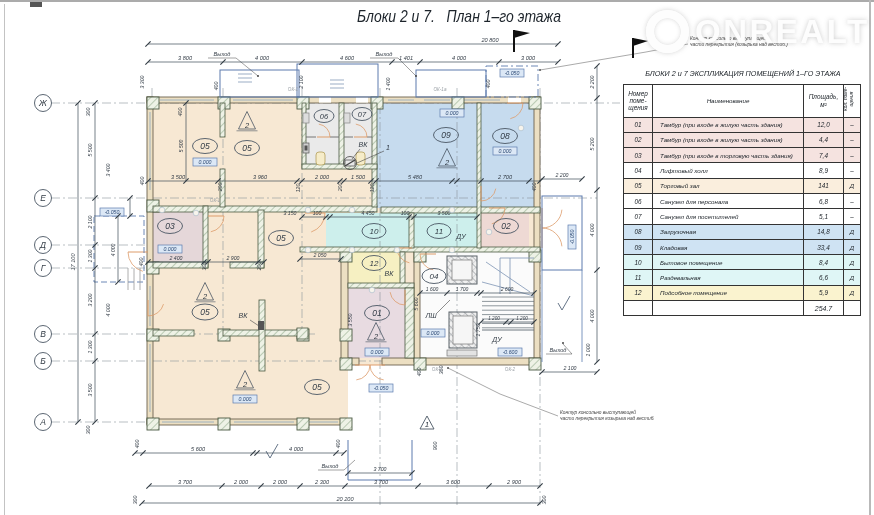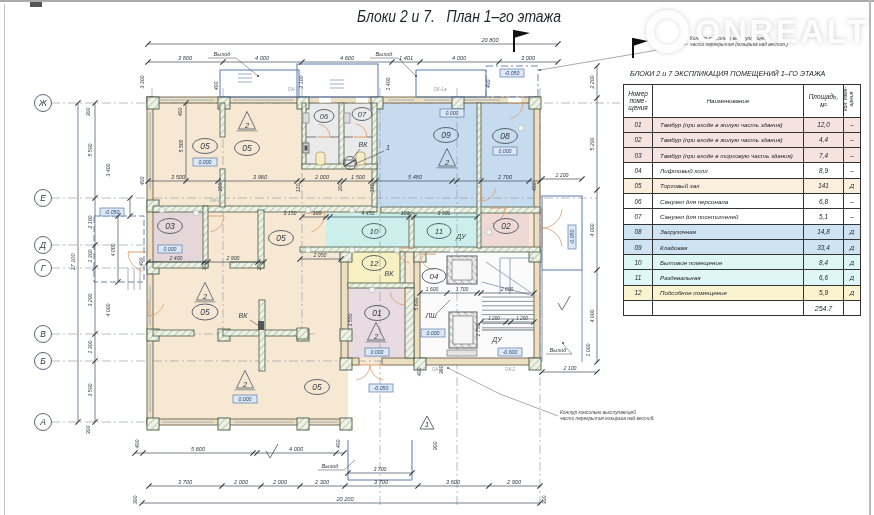--- a/index.html
+++ b/index.html
@@ -7,21 +7,21 @@
   body { width:874px; height:515px; background:#ffffff; font-family:"Liberation Sans",sans-serif; overflow:hidden; }
   .page { position:relative; width:874px; height:456px; }
   .svgwrap { position:absolute; left:0; top:0; }
   .title { position:absolute; left:357px; top:7px; font-size:16.5px; font-style:italic; color:#1d242b; transform:scaleX(0.845); transform-origin:left top; white-space:nowrap; }
   .wm { position:absolute; left:640px; top:0px; width:226px; height:60px; color:#fdfdfd;
         font-weight:bold; font-size:33px; letter-spacing:2.5px;
         text-shadow:0 0 5px rgba(130,130,130,0.42); }
   .wm .ring { position:absolute; left:6px; top:10px; width:27px; height:27px; border:8.5px solid #fdfdfd;
         border-radius:50%; box-shadow:0 0 5px rgba(130,130,130,0.36), inset 0 0 4px rgba(130,130,130,0.30); }
   .wm .txt { position:absolute; left:55px; top:13px; }
-  .tbl-title { position:absolute; left:630px; top:69px; width:226px; text-align:left;
+  .tbl-title { position:absolute; left:630px; top:69px; width:226px; text-align:center;
         font-size:7.2px; font-style:italic; color:#20262c; white-space:nowrap; }
   table.expl { position:absolute; left:623px; top:84px; border-collapse:collapse; table-layout:fixed;
         border:1.6px solid #222; font-style:italic; color:#20262c; }
   table.expl td, table.expl th { border:0.8px solid #333; padding:0; overflow:hidden; white-space:nowrap; }
   table.expl .c1 { width:28px; text-align:center; font-size:6.4px; }
   table.expl .c2 { width:143px; text-align:left; padding-left:7px; font-size:6.2px; }
   table.expl .c3 { width:39px; text-align:center; font-size:6.4px; }
   table.expl .c4 { width:16px; text-align:center; font-size:6.2px; }
   table.expl tr { height:15.3px; }
   table.expl tr.hdr { height:32.5px; background:#fff; }

